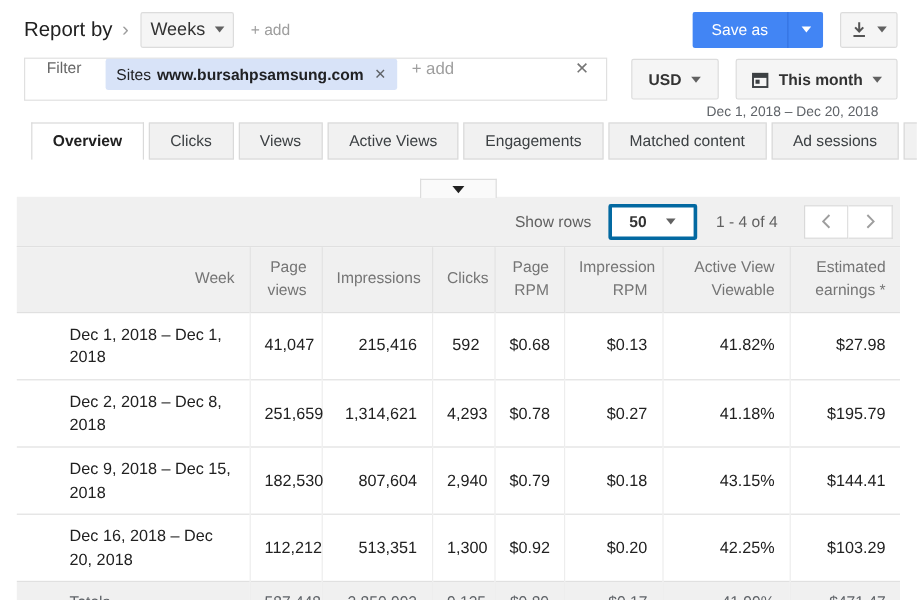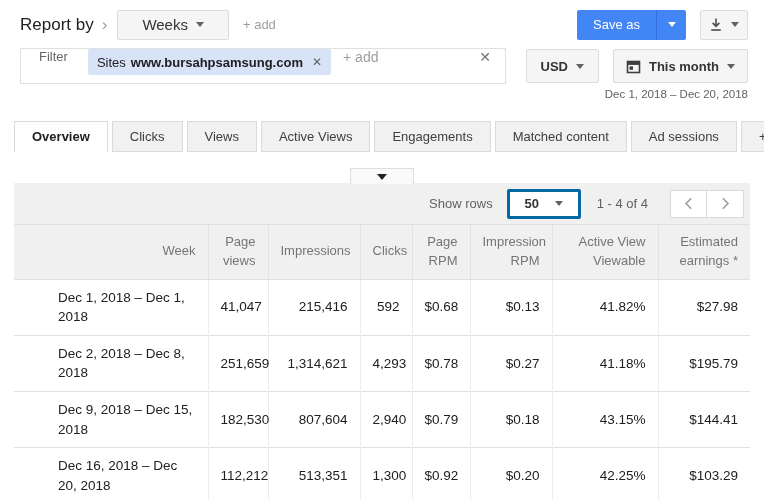--- a/index.html
+++ b/index.html
@@ -9,21 +9,21 @@
   
   .topbar { display: flex; align-items: center; padding: 9px 16px 0 20px; height: 40px; }
   .report-by { font-size: 17px; color: #212121; }
   .chev { color: #9e9e9e; font-size: 17px; margin: 0 10px 0 8px; }
   .caret { display: inline-block; width: 0; height: 0; border-left: 4px solid transparent;
     border-right: 4px solid transparent; border-top: 5px solid #616161; margin-left: 8px; }
   .caret.white { border-top-color: #fff; margin-left: 0; }
   .btn-gray { display: inline-flex; align-items: center; background: #f5f5f5;
     border: 1px solid #dcdcdc; border-radius: 2px; cursor: pointer; color: #333;
     font-family: inherit; }
-  .dim-btn { height: 30px; padding: 0 24px; font-size: 15px; }
+  .dim-btn { height: 30px; padding: 0 7px; font-size: 15px; }
   .add-link { color: #9e9e9e; font-size: 13px; margin-left: 14px; cursor: pointer; }
   .spacer { flex: 1; }
   .saveas { display: inline-flex; height: 30px; border-radius: 2px; overflow: hidden; }
   .saveas-main { background: #4285f4; color: #fff; border: none; font-weight: normal;
     font-size: 13px; padding: 0 16px; cursor: pointer; font-family: inherit; }
   .saveas-caret { background: #4285f4; border: none; border-left: 1px solid #2f6fe0;
     width: 30px; display: flex; align-items: center; justify-content: center; cursor: pointer; }
   .dl-btn { height: 30px; padding: 0 8px; margin-left: 14px; }
 
   
@@ -35,24 +35,24 @@
     height: 26px; padding: 4px 9px; font-size: 13px; color: #202124; cursor: default; }
   .chip b { margin-left: 5px; }
   .chip-x { color: #5f6368; font-size: 12px; margin-left: 9px; cursor: pointer; }
   .filter-add { color: #9e9e9e; font-size: 14px; margin-left: 12px; }
   .filter-clear { margin-left: auto; color: #757575; font-size: 14px; padding: 0 14px; cursor: pointer; }
   .right-controls { display: flex; align-items: center; margin-left: auto; }
   .usd-btn { height: 34px; padding: 0 14px; font-size: 13px; font-weight: bold; margin-right: 14px; }
   .month-btn { height: 34px; padding: 0 12px; font-size: 13px; font-weight: bold; }
   .cal-icon { margin-right: 8px; display: inline-flex; }
 
-  .date-line { text-align: right; padding: 4px 16px 0 0; font-size: 11.5px; color: #5f6368; height: 18px; }
-
-  
-  .tabs { display: flex; padding-left: 14px; margin-top: 20px; height: 30px; align-items: flex-end; }
+  .date-line { text-align: right; padding: 4px 32px 0 0; font-size: 11.5px; color: #5f6368; height: 18px; }
+
+  
+  .tabs { display: flex; padding-left: 26px; margin-top: 1px; height: 30px; align-items: flex-end; }
   .tab { background: #f1f1f1; border: 1px solid #dadada; color: #3c4043; font-size: 13px;
     padding: 7px 17px; margin-right: 4px; cursor: pointer; white-space: nowrap; }
   .tab.active { background: #fff; border-bottom: none; color: #212121; font-weight: bold; padding-bottom: 8px; }
 
   
   .toggle-wrap { display: flex; justify-content: center; margin-top: 16px; }
   .chart-toggle { width: 64px; height: 16px; background: #fafafa; border: 1px solid #ddd;
     border-bottom: none; display: flex; align-items: center; justify-content: center;
     cursor: pointer; margin-bottom: -1px; position: relative; z-index: 2; }
   .tri-down { width: 0; height: 0; border-left: 5px solid transparent;

